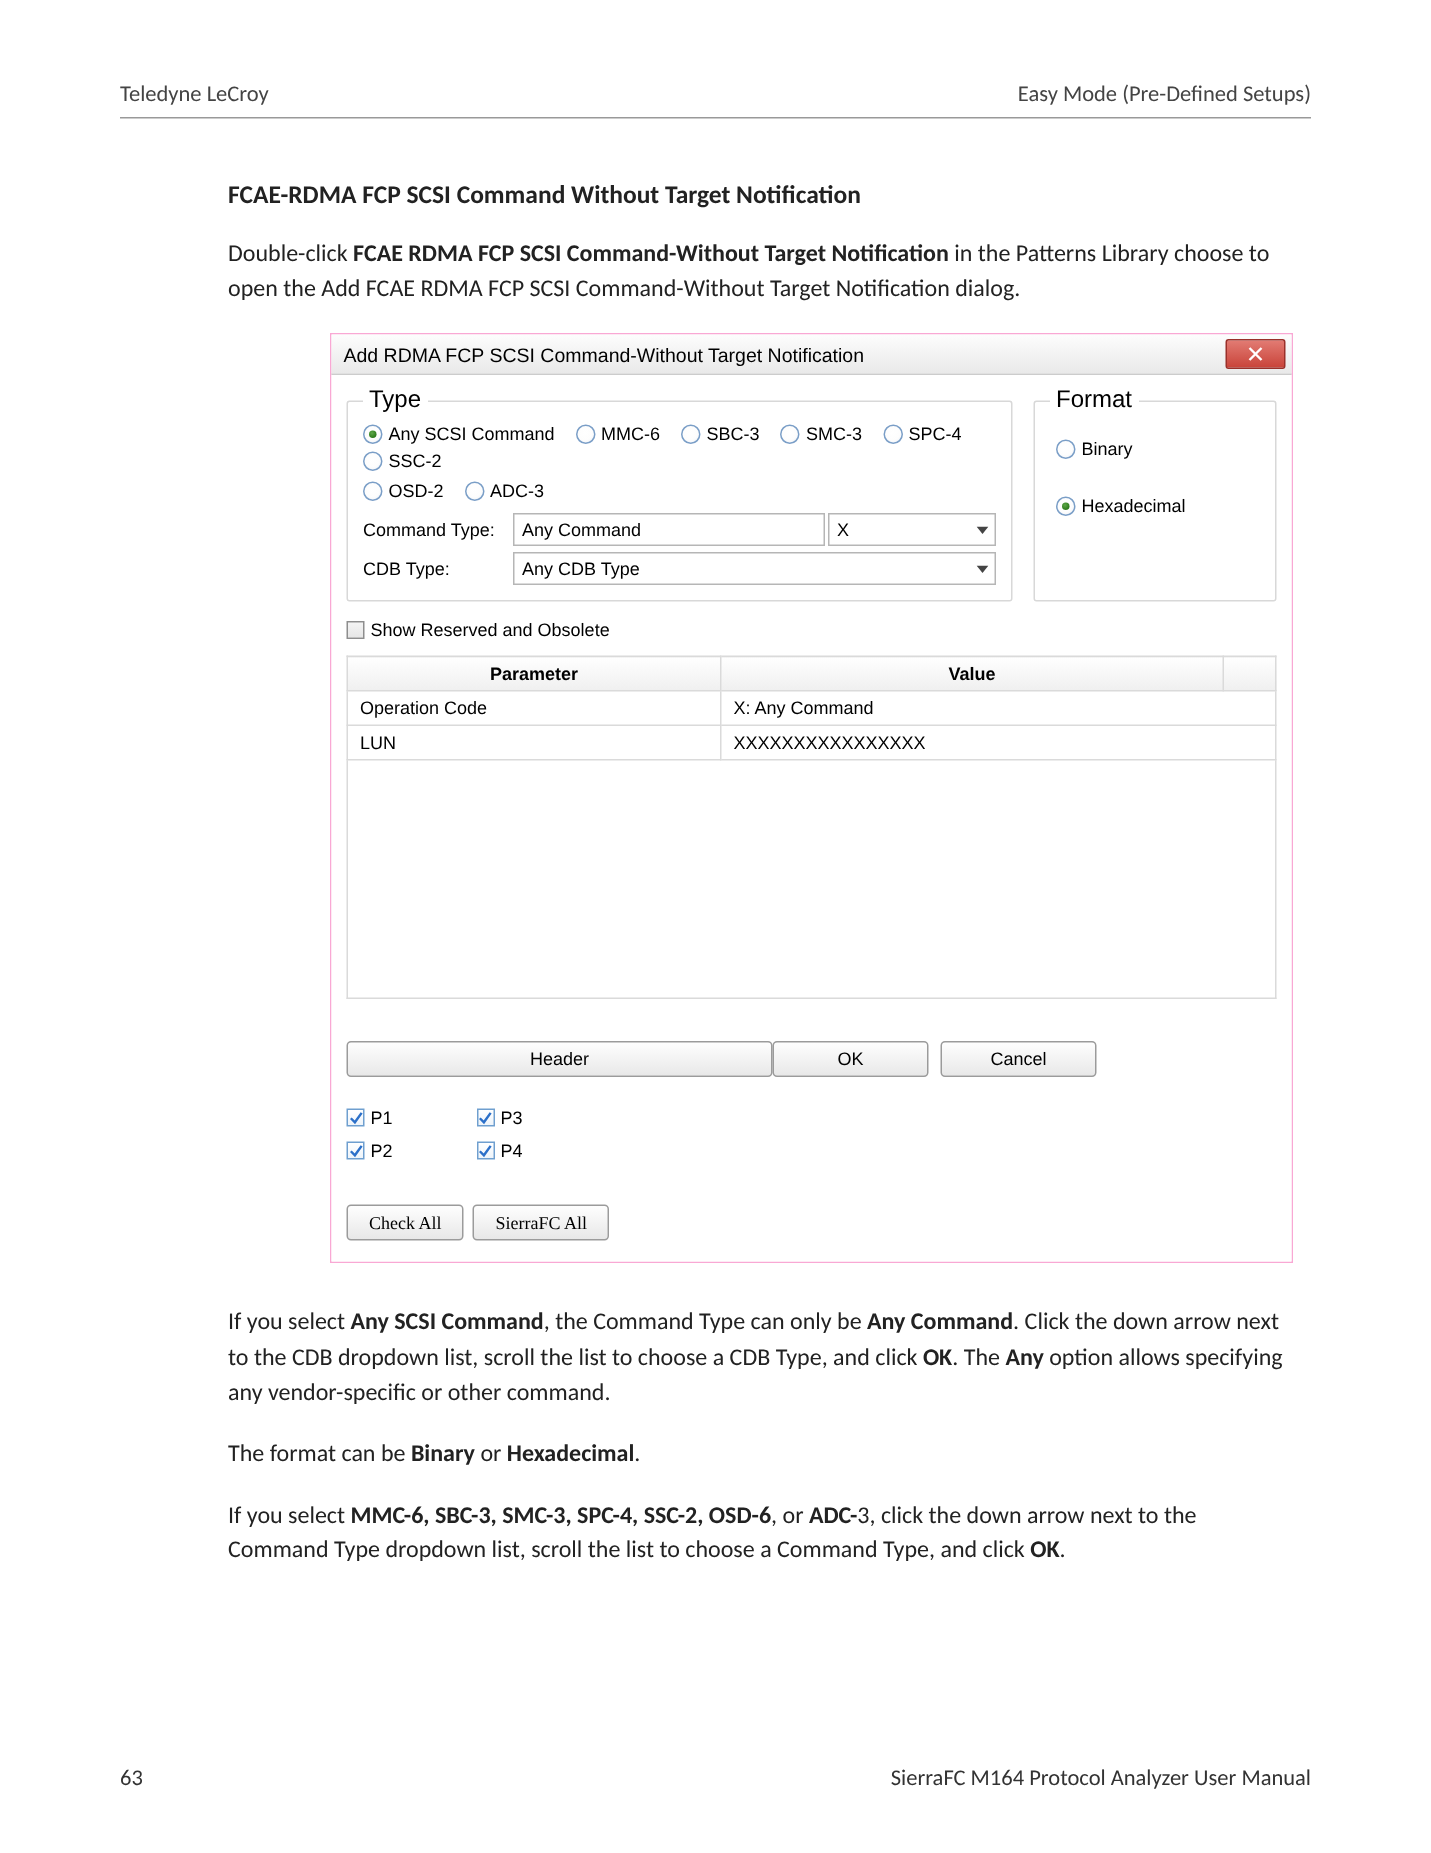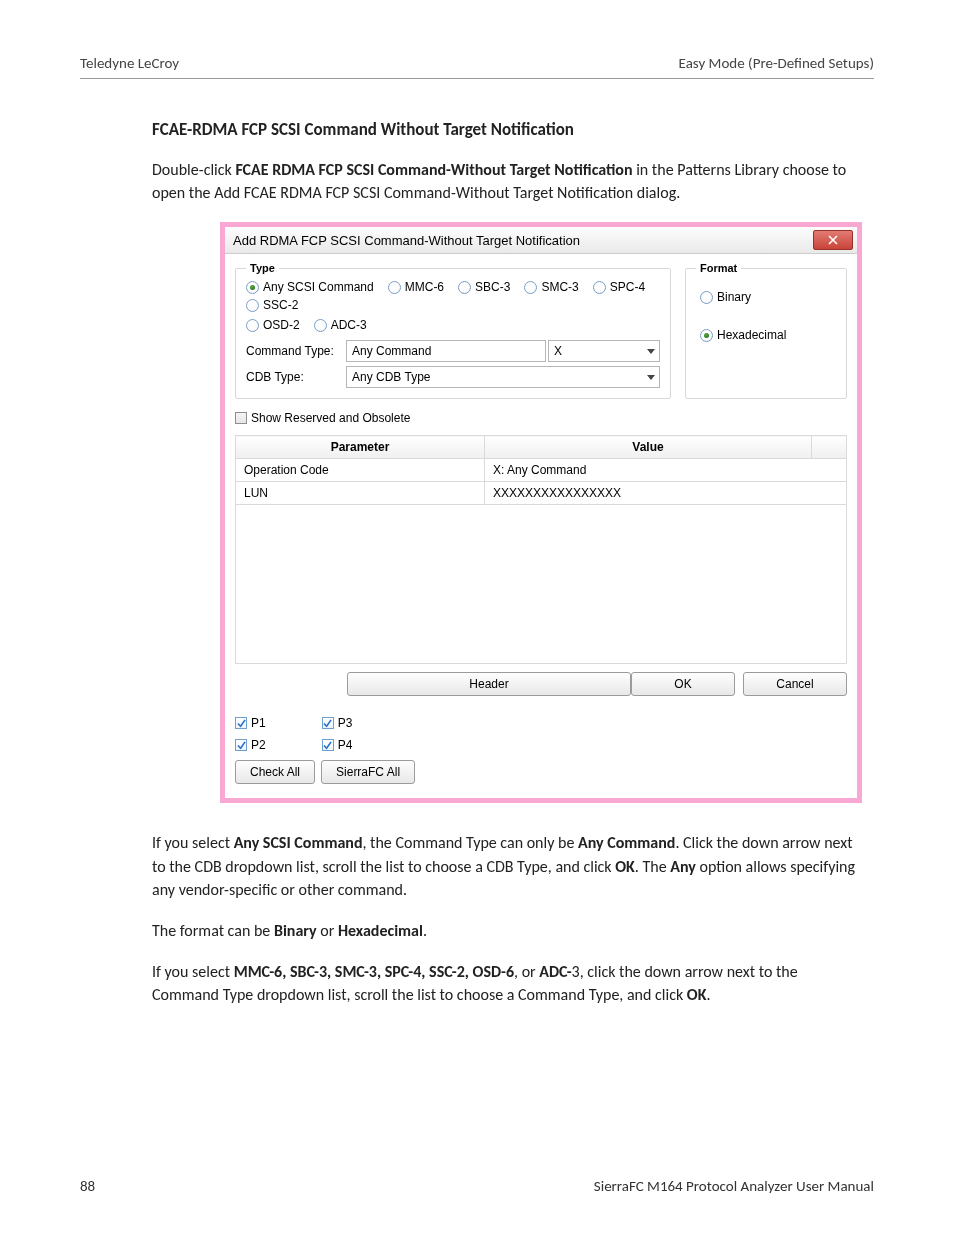--- a/index.html
+++ b/index.html
@@ -38,21 +38,21 @@
     font-size: 16px;
     line-height: 1.45;
     margin: 0 0 18px 0;
   }
   b { font-weight: 700; }
 
   
   .dialog-wrap {
     margin-left: 140px;
     margin-right: 12px;
-    border: 5px solid #f9a8d4;
+    border: 1px solid #f9a8d4;
     font-family: Tahoma, "Segoe UI", Arial, sans-serif;
     font-size: 12px;
     color: #000;
   }
   .dialog-title {
     background: linear-gradient(#fdfdfd, #e9e9e9);
     display: flex;
     align-items: center;
     justify-content: space-between;
     border-bottom: 1px solid #ccc;
@@ -72,21 +72,21 @@
     padding: 8px 10px 14px 10px;
     background: #fff;
   }
   .top-row { display: flex; gap: 14px; }
   fieldset {
     border: 1px solid #d8d8d8;
     border-radius: 2px;
     padding: 6px 10px 10px 10px;
     margin: 0;
   }
-  legend { padding: 0 4px; font-size: 11px; font-weight: bold; }
+  legend { padding: 0 4px; font-size: 16px; }
   .fs-type { flex: 1 1 auto; }
   .fs-format { width: 140px; flex: 0 0 auto; }
   .radio-row { display: flex; flex-wrap: wrap; gap: 4px 14px; align-items: center; margin-bottom: 6px; }
   .radio-row2 { display: flex; flex-wrap: wrap; gap: 8px 14px; align-items: center; }
   .rb {
     display: inline-flex; align-items: center; gap: 4px;
     white-space: nowrap;
   }
   .rb-dot {
     width: 13px; height: 13px; border-radius: 50%;
@@ -159,27 +159,27 @@
     height: 22px;
     border: 1px solid #9b9b9b;
     border-radius: 3px;
     background: linear-gradient(#fefefe, #e8e8e8);
     font-size: 12px;
     padding: 0 14px;
     display: inline-flex; align-items: center; justify-content: center;
     cursor: pointer;
   }
   .btn.wide { width: 254px; }
-  .dlg-row2 { display: flex; justify-content: flex-end; align-items: center; margin-top: 8px; }
+  .dlg-row2 { display: flex; justify-content: flex-start; align-items: center; margin-top: 28px; }
   .dlg-row2-right { display: flex; gap: 8px; }
   .dlg-row3 {
     display: flex; gap: 56px; margin-top: 20px;
   }
   .port-col { display: flex; flex-direction: column; gap: 8px; }
-  .dlg-row4 { display: flex; gap: 6px; margin-top: 8px; }
+  .dlg-row4 { display: flex; gap: 6px; margin-top: 29px; font-family: Liberation Serif, serif; }
 
   .page-footer {
     position: absolute;
     left: 80px; right: 80px; bottom: 40px;
     display: flex; justify-content: space-between;
     font-size: 15px; color: #333;
   }
 </style>
 </head>
 <body>
@@ -395,16 +395,16 @@
     </p>
     <p>
       <span>The format can be </span><b>Binary</b><span> or </span><b>Hexadecimal</b><span>.</span>
     </p>
     <p>
       <span>If you select </span><b>MMC-6, SBC-3, SMC-3, SPC-4, SSC-2, OSD-6</b><span>, or </span><b>ADC-</b><span>3</span><span>, click the down arrow next to the Command Type dropdown list, scroll the list to choose a Command Type, and click </span><b>OK</b><span>.</span>
     </p>
   </div>
 
   <div class="page-footer">
-    <span>88</span>
+    <span>63</span>
     <span>SierraFC M164 Protocol Analyzer User Manual</span>
   </div>
 </div>
 
 </body></html>

